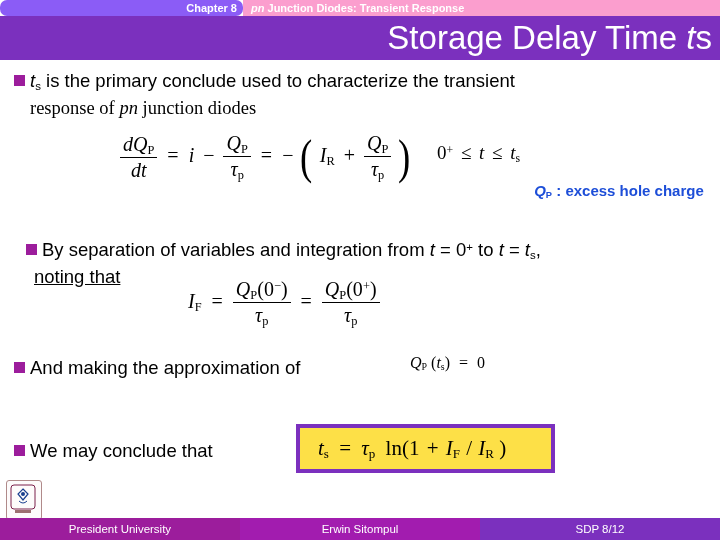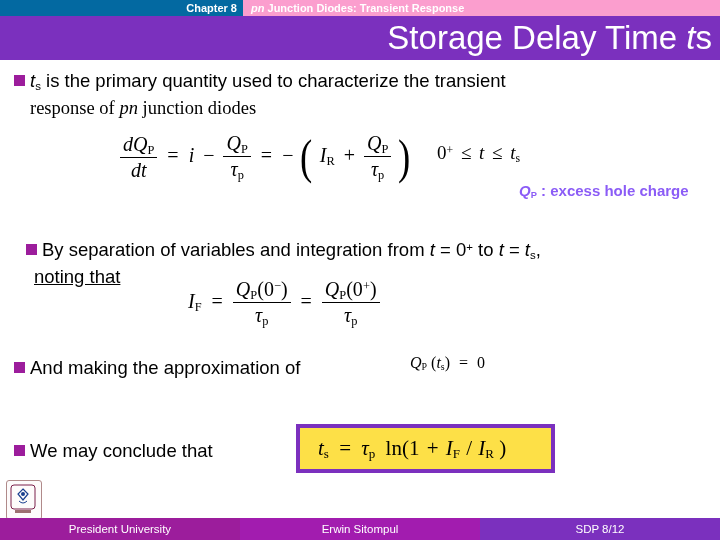--- a/index.html
+++ b/index.html
@@ -4,40 +4,40 @@
 <style>
   html,body{margin:0;padding:0;}
   body{
     width:720px;height:540px;overflow:hidden;background:#ffffff;
     font-family:"Liberation Sans",sans-serif;
   }
   .slide{position:relative;width:720px;height:540px;background:#fff;}
 
   
   .chapter-bar{position:absolute;left:0;top:0;width:720px;height:16px;}
-  .chapter-bar .left{position:absolute;left:0;top:0;width:243px;height:16px;background:#0369a1;}
+  .chapter-bar .left{position:absolute;left:0;top:0;width:243px;height:16px;background:#8b5cf6;border-radius:7px;}
   .chapter-bar .right{position:absolute;left:243px;top:0;width:477px;height:18px;background:#fb9ece;}
   .chapter-num{position:absolute;right:6px;top:1px;color:#ffffff;font-size:11px;font-weight:bold;line-height:14px;}
   .chapter-title{position:absolute;left:8px;top:1px;color:#ffffff;font-size:11px;font-weight:bold;line-height:14px;white-space:nowrap;}
   .chapter-title .it{font-style:italic;}
 
   
   .title-band{position:absolute;left:0;top:16px;width:720px;height:44px;background:#7b30be;}
   .title-text{position:absolute;right:8px;top:3px;color:#ffffff;font-size:33px;font-weight:400;line-height:38px;white-space:nowrap;}
   .title-text .it{font-style:italic;}
 
   
   .bullet{position:absolute;font-size:18.5px;color:#000;line-height:22px;}
   .bullet .sq{display:inline-block;width:11px;height:11px;background:#9c1d9c;margin-right:5px;vertical-align:1px;}
   .it{font-style:italic;}
   sub{font-size:0.62em;vertical-align:-0.25em;}
   sup{font-size:0.62em;vertical-align:0.45em;}
 
   
-  .annot{position:absolute;color:#8b5cf6;font-size:15px;font-weight:bold;line-height:17px;text-align:left;}
+  .annot{position:absolute;color:#1d4ed8;font-size:15px;font-weight:bold;line-height:17px;text-align:center;}
 
   
   .math{position:absolute;font-family:"Liberation Serif",serif;color:#000;}
   .mi{font-style:italic;}
   .frac{display:inline-block;vertical-align:middle;text-align:center;}
   .frac .num{display:block;padding:0 3px;border-bottom:1.4px solid #000;line-height:1.15;}
   .frac .den{display:block;padding:0 3px;line-height:1.2;}
   .paren{display:inline-block;font-size:2.45em;vertical-align:middle;line-height:0.55;font-family:"Liberation Serif",serif;transform:scaleX(0.75);}
 
   
@@ -66,21 +66,21 @@
     <div class="right">
       <span class="chapter-title"><span class="it">pn</span><span> Junction Diodes: Transient Response</span></span>
     </div>
   </div>
 
   <div class="title-band">
     <div class="title-text"><span>Storage Delay Time </span><span class="it">t</span><span>s</span></div>
   </div>
 
   <div class="bullet" style="left:14px;top:70px;width:700px;">
-    <span class="sq"></span><span class="it">t</span><sub>s</sub><span> is the primary quantity used to characterize the transient</span>
+    <span class="sq"></span><span class="it">t</span><sub>s</sub><span> is the primary conclude used to characterize the transient</span>
     <div style="margin-left:16px;font-family:Liberation Serif, serif;"><span>response of </span><span class="it">pn</span><span> junction diodes</span></div>
   </div>
 
   <div class="math" style="left:112px;top:132px;font-size:20px;margin-left:8px;">
     <span class="frac">
       <span class="num"><span class="mi">d</span><span class="mi">Q</span><sub>P</sub></span>
       <span class="den mi">dt</span>
     </span>
     <span style="margin:0 5px;">=</span>
     <span class="mi">i</span>

